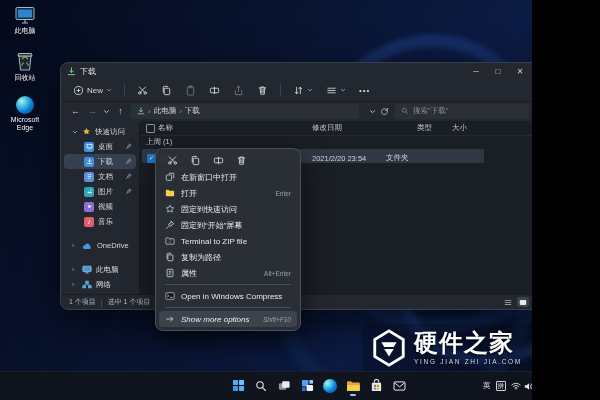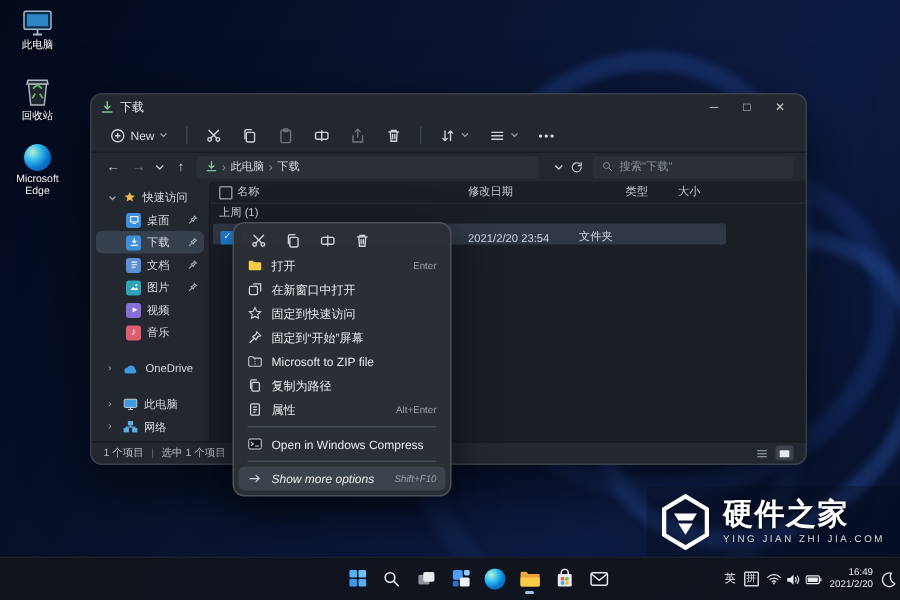--- a/index.html
+++ b/index.html
@@ -1,17 +1,17 @@
 <!DOCTYPE html>
 <html><head>
 <meta charset="utf-8">
 <style>
   html,body{margin:0;padding:0;background:#000;}
   body{font-family:"Liberation Sans","DejaVu Sans",sans-serif;-webkit-font-smoothing:antialiased;}
-  .stage{position:relative;width:600px;height:400px;overflow:hidden;
+  .stage{position:relative;width:532px;height:400px;overflow:hidden;
     background:linear-gradient(118deg,#040a1c 0%,#091430 40%,#0c1b44 72%,#061027 100%);}
   .flex{display:flex;align-items:center;}
   svg{display:block;}
 
   
   .petal{position:absolute;border-radius:50%;filter:blur(2.5px);pointer-events:none;}
   .p1{left:300px;top:30px;width:210px;height:250px;border:13px solid #1e3c80;transform:rotate(28deg);opacity:.55;}
   .p2{left:320px;top:110px;width:250px;height:190px;border:15px solid #152e68;transform:rotate(-18deg);opacity:.6;}
   .p3{left:410px;top:140px;width:170px;height:215px;border:12px solid #24468f;transform:rotate(52deg);opacity:.5;}
   .p4{left:270px;top:150px;width:235px;height:235px;border:16px solid #112650;transform:rotate(8deg);opacity:.65;}
@@ -78,21 +78,21 @@
   .cm-item{height:16px;display:flex;align-items:center;gap:6px;padding:0 6px;border-radius:4px;
     color:#e9eaec;font-size:8px;white-space:nowrap;}
   .cm-item.hovered{background:#3d434d;font-style:italic;}
   .cm-sc{margin-left:auto;color:#9aa0a7;font-size:6.5px;}
   .cm-sep{height:1px;background:#474d56;margin:3px 6px;}
   .cm-ic{width:10px;flex:0 0 auto;display:flex;align-items:center;justify-content:center;}
 
   
   .wm{position:absolute;right:0;bottom:28px;height:48px;display:flex;align-items:center;gap:7px;
     padding:0 10px 0 8px;background:rgba(6,10,22,.30);}
-  .wm-text .t{font-size:20px;font-weight:700;color:#fff;letter-spacing:1px;line-height:1;text-shadow:0 1px 3px rgba(0,0,0,.8);}
+  .wm-text .t{font-size:24px;font-weight:700;color:#fff;letter-spacing:1px;line-height:1;text-shadow:0 1px 3px rgba(0,0,0,.8);}
   .wm-text .s{font-size:6.5px;color:#d9dde3;letter-spacing:1.7px;margin-top:3px;text-shadow:0 1px 2px rgba(0,0,0,.8);}
 
   
   .taskbar{position:absolute;left:0;bottom:0;width:600px;height:28px;background:rgba(16,20,28,.96);
     border-top:1px solid rgba(255,255,255,.05);z-index:40;}
   .tb-center{position:absolute;left:228px;top:3px;display:flex;gap:3px;}
   .tb-btn{width:20px;height:21px;display:flex;align-items:center;justify-content:center;border-radius:4px;position:relative;}
   .tb-ind{position:absolute;bottom:0px;left:7px;width:6px;height:2px;border-radius:1px;background:#9fc6ea;}
   .tray{position:absolute;right:3px;top:0;height:28px;display:flex;align-items:center;gap:5px;color:#e8eaed;}
   .ime{font-size:7.5px;}
@@ -448,38 +448,38 @@
         </span>
       <span class="cm-act">
           <svg width="11" height="11" viewBox="0 0 12 12" stroke="#cfd3da" fill="none" stroke-linecap="round">
             <path d="M2.5 3.2h7M4.3 3.2V2.2h3.4v1M3.5 3.2l.5 6.8h4l.5-6.8M5.2 5v3.2M6.8 5v3.2"></path>
           </svg>
         </span>
     </div>
 
     <div class="cm-item">
       <span class="cm-ic">
-          <svg width="10" height="8" viewBox="0 0 12 10">
-            <path d="M.8 2a1 1 0 0 1 1-1h2.4l1 1.2h5a1 1 0 0 1 1 1V8a1 1 0 0 1-1 1H1.8a1 1 0 0 1-1-1z" fill="#f8ce46"></path>
-          </svg>
-        </span>
-      <span>打开</span>
-      <span class="cm-sc">Enter</span>
-    </div>
-    <div class="cm-item">
-      <span class="cm-ic">
           <svg width="10" height="10" viewBox="0 0 12 12" stroke="#cfd3da" fill="none">
             <rect x="1.5" y="3.5" width="6.5" height="6.5" rx="1"></rect>
             <path d="M4.5 1.5h6v6"></path>
           </svg>
         </span>
       <span>在新窗口中打开</span>
     </div>
     <div class="cm-item">
       <span class="cm-ic">
+          <svg width="10" height="8" viewBox="0 0 12 10">
+            <path d="M.8 2a1 1 0 0 1 1-1h2.4l1 1.2h5a1 1 0 0 1 1 1V8a1 1 0 0 1-1 1H1.8a1 1 0 0 1-1-1z" fill="#f8ce46"></path>
+          </svg>
+        </span>
+      <span>打开</span>
+      <span class="cm-sc">Enter</span>
+    </div>
+    <div class="cm-item">
+      <span class="cm-ic">
           <svg width="10" height="10" viewBox="0 0 12 12">
             <path d="M6 1.3 7.4 4.2l3.1.4-2.3 2.1.6 3L6 8.3 3.2 9.7l.6-3L1.5 4.6l3.1-.4z" fill="none" stroke="#cfd3da" stroke-width=".9"></path>
           </svg>
         </span>
       <span>固定到快速访问</span>
     </div>
     <div class="cm-item">
       <span class="cm-ic">
           <svg width="10" height="10" viewBox="0 0 12 12" stroke="#cfd3da" fill="none" stroke-linecap="round">
             <path d="M7.5 1.5 10.5 4.5 8.3 5.3 6.8 7.8 4.2 5.2 6.7 3.7zM5 7 2 10"></path>
@@ -487,21 +487,21 @@
         </span>
       <span>固定到“开始”屏幕</span>
     </div>
     <div class="cm-item">
       <span class="cm-ic">
           <svg width="10" height="8" viewBox="0 0 12 10">
             <path d="M.8 2a1 1 0 0 1 1-1h2.4l1 1.2h5a1 1 0 0 1 1 1V8a1 1 0 0 1-1 1H1.8a1 1 0 0 1-1-1z" fill="none" stroke="#cfd3da" stroke-width=".9"></path>
             <path d="M6 2.5v1M6 4.5v1M6 6.5v1" stroke="#cfd3da" stroke-width=".9"></path>
           </svg>
         </span>
-      <span>Microsoft to ZIP file</span>
+      <span>Terminal to ZIP file</span>
     </div>
     <div class="cm-item">
       <span class="cm-ic">
           <svg width="10" height="10" viewBox="0 0 12 12" stroke="#cfd3da" fill="none">
             <rect x="3.5" y="3.5" width="6" height="7" rx="1"></rect>
             <path d="M2.5 8.5v-6a1 1 0 0 1 1-1h4"></path>
           </svg>
         </span>
       <span>复制为路径</span>
     </div>

